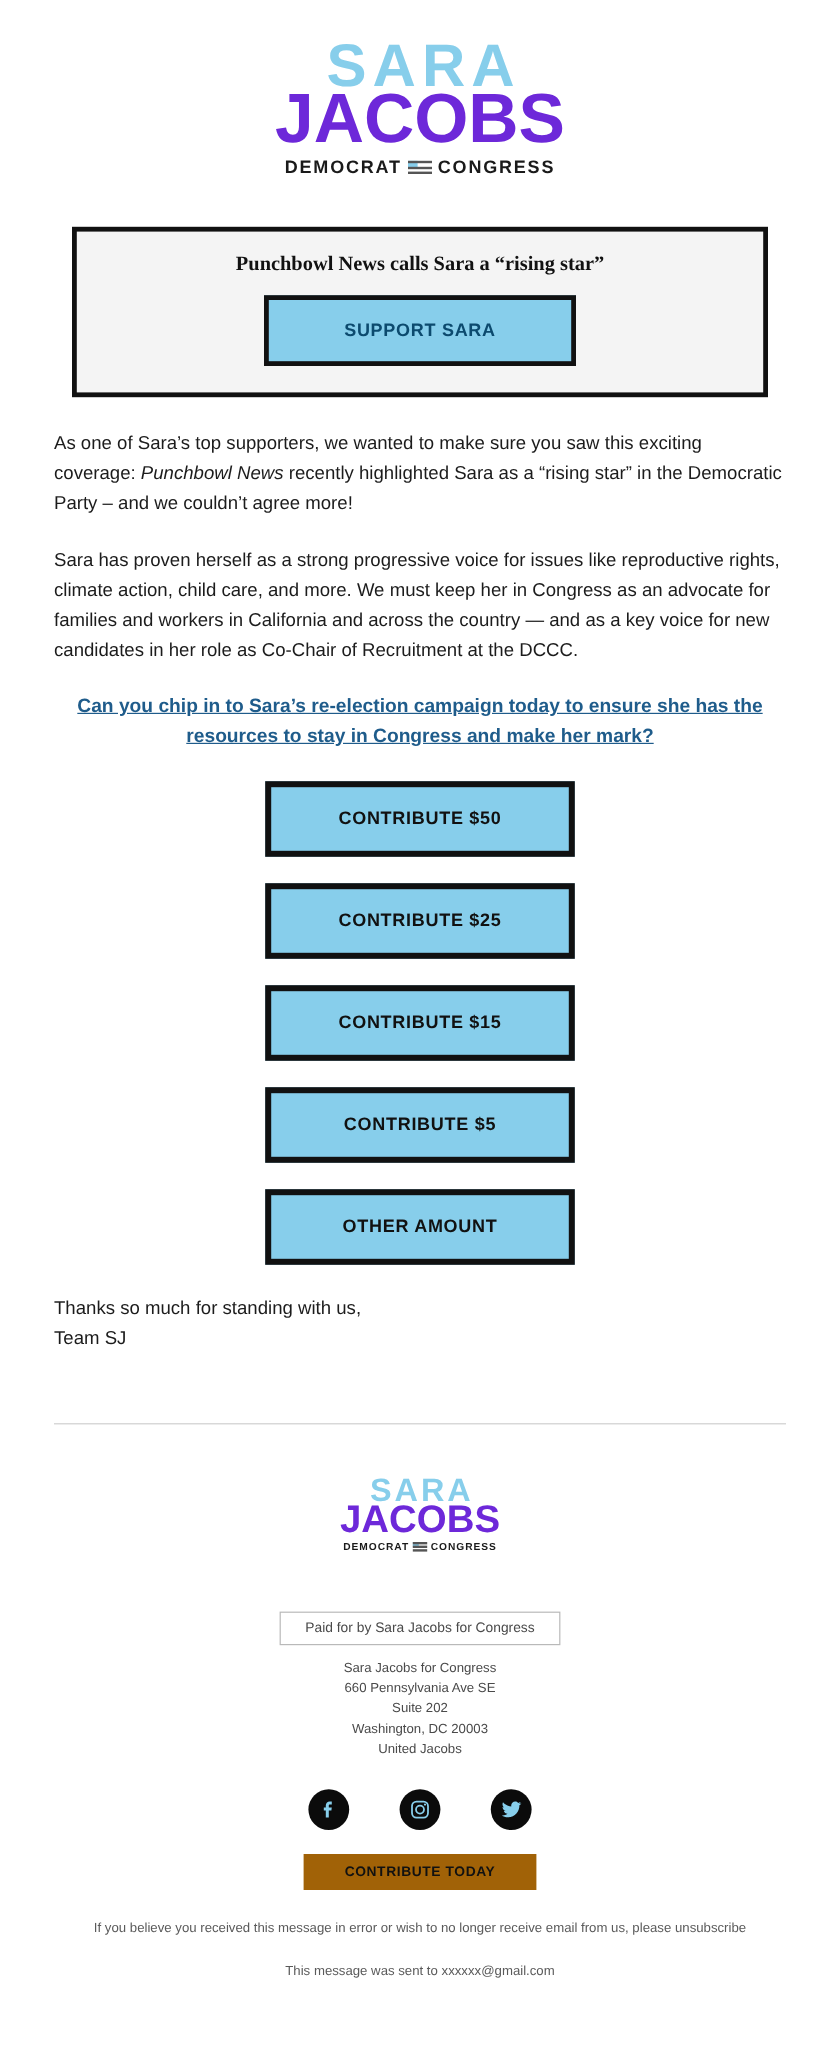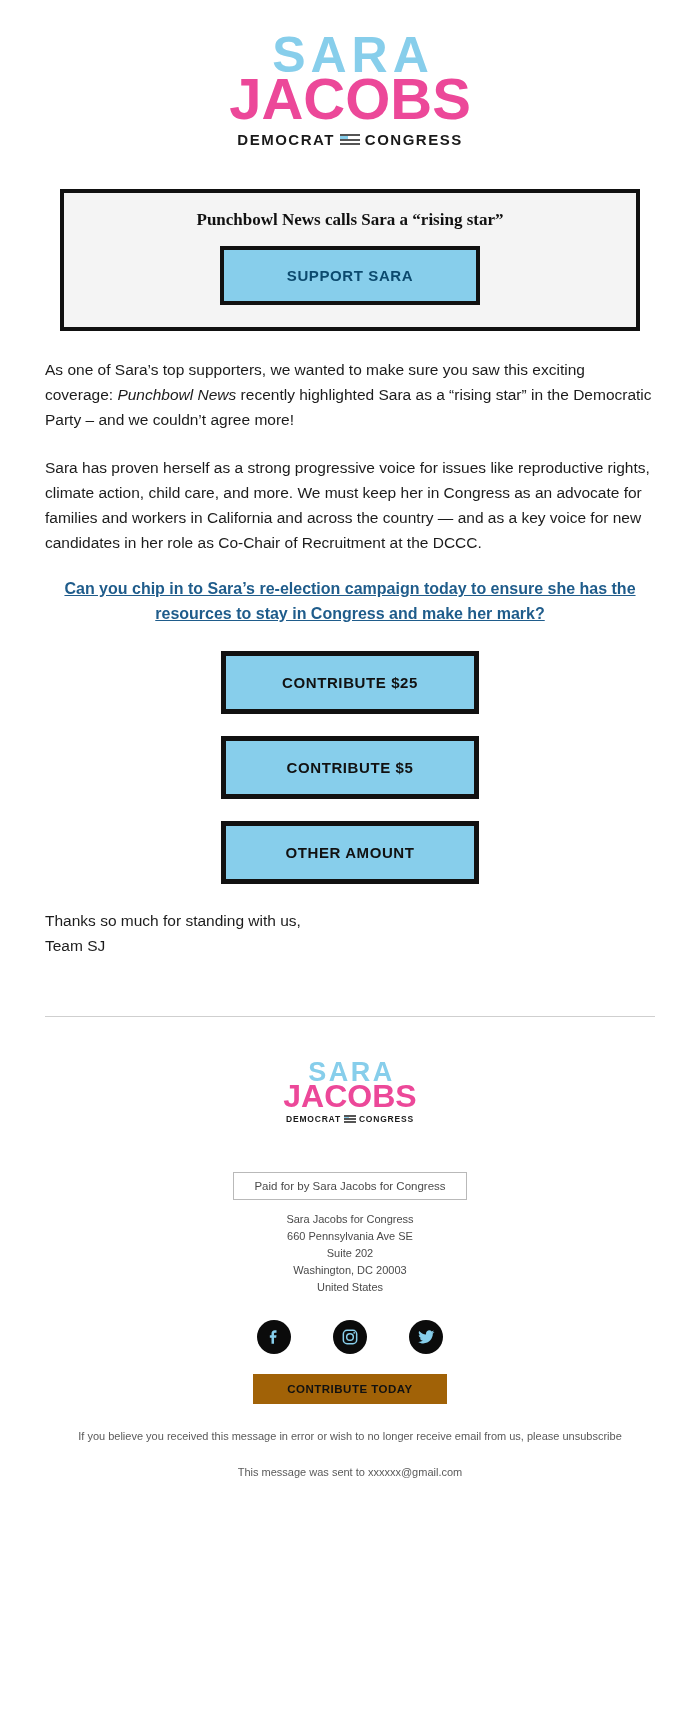--- a/index.html
+++ b/index.html
@@ -26,21 +26,21 @@
     font-family: "Liberation Sans", sans-serif;
     font-weight: bold;
     color: #87CEEB;
     letter-spacing: 5px;
     font-size: 50px;
     margin-left: 6px;
   }
   .logo-jacobs {
     font-family: "Liberation Sans", sans-serif;
     font-weight: bold;
-    color: #ec4899;
+    color: #6d28d9;
     letter-spacing: 0px;
     font-size: 58px;
     margin-top: -10px;
   }
   .logo-tag {
     font-family: "Liberation Sans", sans-serif;
     font-weight: bold;
     color: #1a1a1a;
     letter-spacing: 1.5px;
     font-size: 15px;
@@ -255,21 +255,23 @@
 </div>
 
 <div class="body-copy">
   <p><span>As one of Sara’s top supporters, we wanted to make sure you saw this exciting coverage: </span><em>Punchbowl News</em><span> recently highlighted Sara as a “rising star” in the Democratic Party – and we couldn’t agree more!</span></p>
   <p>Sara has proven herself as a strong progressive voice for issues like reproductive rights, climate action, child care, and more. We must keep her in Congress as an advocate for families and workers in California and across the country — and as a key voice for new candidates in her role as Co-Chair of Recruitment at the DCCC.</p>
 </div>
 
 <div class="cta-link">Can you chip in to Sara’s re-election campaign today to ensure she has the resources to stay in Congress and make her mark?</div>
 
 <div class="donate-list">
+  <div class="donate-btn">CONTRIBUTE $50</div>
   <div class="donate-btn">CONTRIBUTE $25</div>
+  <div class="donate-btn">CONTRIBUTE $15</div>
   <div class="donate-btn">CONTRIBUTE $5</div>
   <div class="donate-btn">OTHER AMOUNT</div>
 </div>
 
 <div class="signoff">
   <div>Thanks so much for standing with us,</div>
   <div>Team SJ</div>
 </div>
 
 <hr class="divider">
@@ -292,21 +294,21 @@
 
   <div>
     <div class="paid-box">Paid for by Sara Jacobs for Congress</div>
   </div>
 
   <div class="addr">
     <div>Sara Jacobs for Congress</div>
     <div>660 Pennsylvania Ave SE</div>
     <div>Suite 202</div>
     <div>Washington, DC 20003</div>
-    <div>United States</div>
+    <div>United Jacobs</div>
   </div>
 
   <div class="socials">
     <div class="social">
       <svg width="20" height="20" viewBox="0 0 24 24">
         <path fill="#87CEEB" d="M15 7h-2c-.6 0-1 .4-1 1v2h3l-.4 3H12v7H9v-7H7v-3h2V8c0-2.2 1.3-4 4-4h2v3z"></path>
       </svg>
     </div>
     <div class="social">
       <svg width="20" height="20" viewBox="0 0 24 24">

